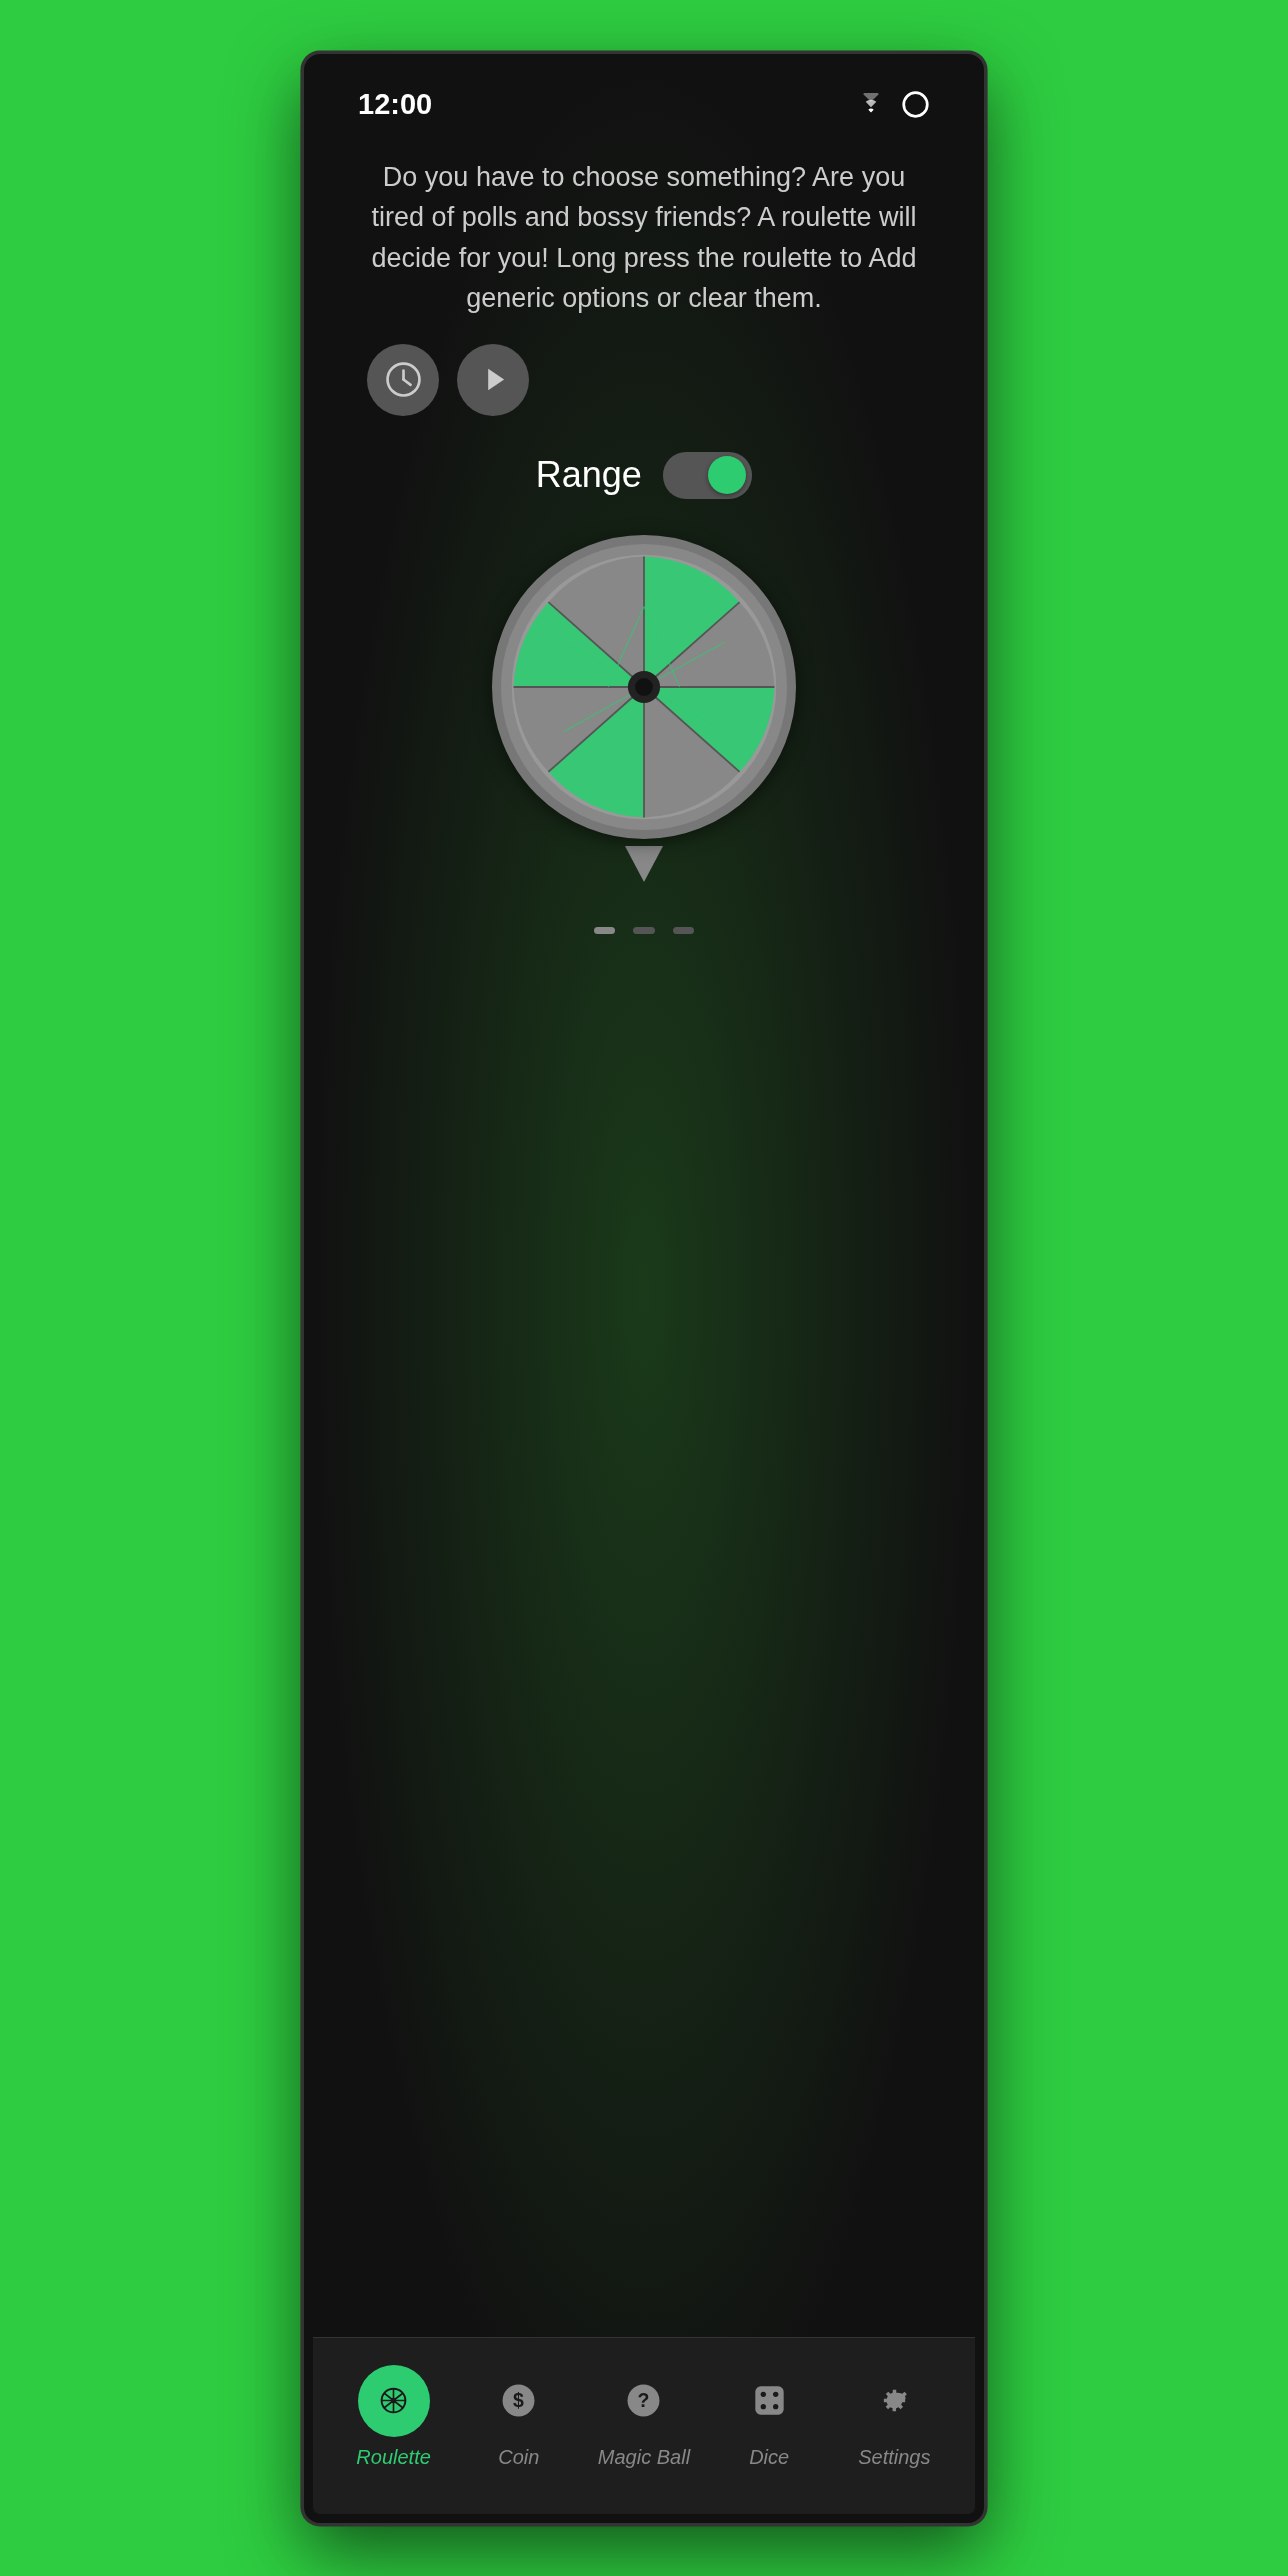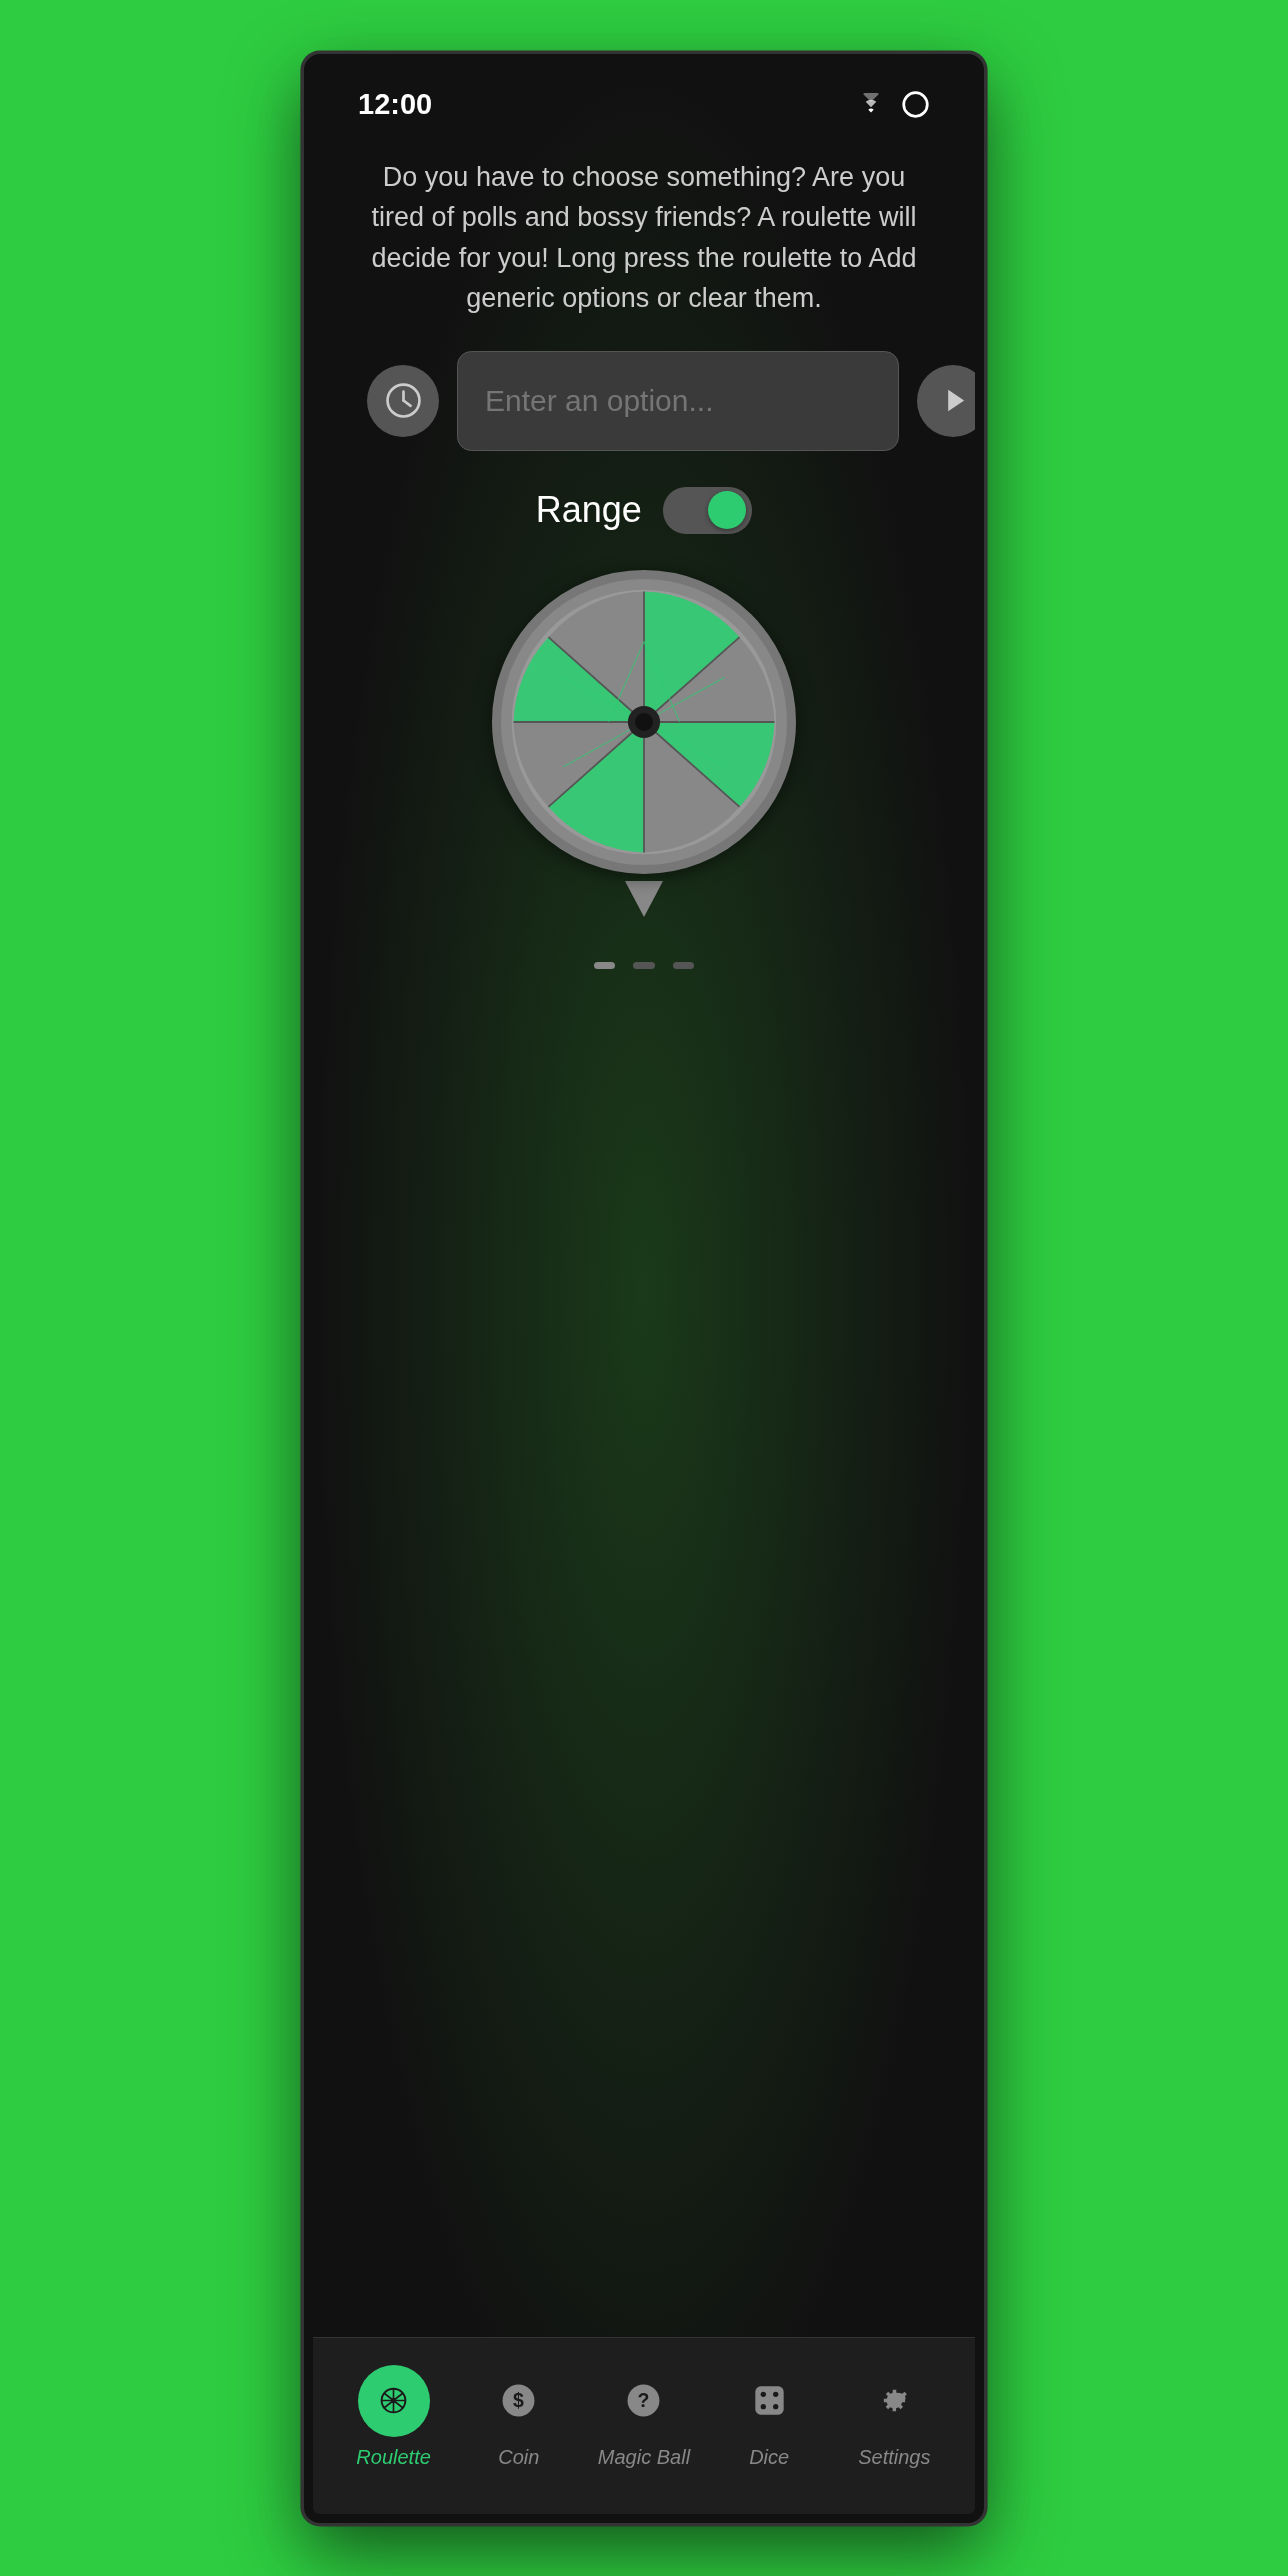--- a/index.html
+++ b/index.html
@@ -76,21 +76,21 @@
       font-weight: 400;
       text-align: center;
       margin-bottom: 27px;
     }
 
     .page-description {
       color: #ccc;
       font-size: 27px;
       text-align: center;
       line-height: 1.5;
-      margin-bottom: 32px;
+      margin-bottom: 25px;
     }
 
     
     .input-row {
       display: flex;
       align-items: center;
       gap: 18px;
       width: 100%;
       margin-bottom: 36px;
     }
@@ -341,21 +341,20 @@
 
     <div class="input-row">
       <button class="history-btn">
 
         <svg viewBox="0 0 44 44" fill="#ccc">
           <circle cx="22" cy="22" r="18" fill="none" stroke="#ccc" stroke-width="3"></circle>
           <line x1="22" y1="12" x2="22" y2="22" stroke="#ccc" stroke-width="3" stroke-linecap="round"></line>
           <line x1="22" y1="22" x2="30" y2="28" stroke="#ccc" stroke-width="3" stroke-linecap="round"></line>
         </svg>
       </button>
-      <input type="text" class="option-input" placeholder="Enter an option..." style="">
       <button class="submit-btn">
 
         <svg viewBox="0 0 44 44" fill="#ccc">
           <polygon points="16,10 34,22 16,34" fill="#ccc"></polygon>
         </svg>
       </button>
     </div>
 
     <div class="range-row">
       <span class="range-label">Range</span>

